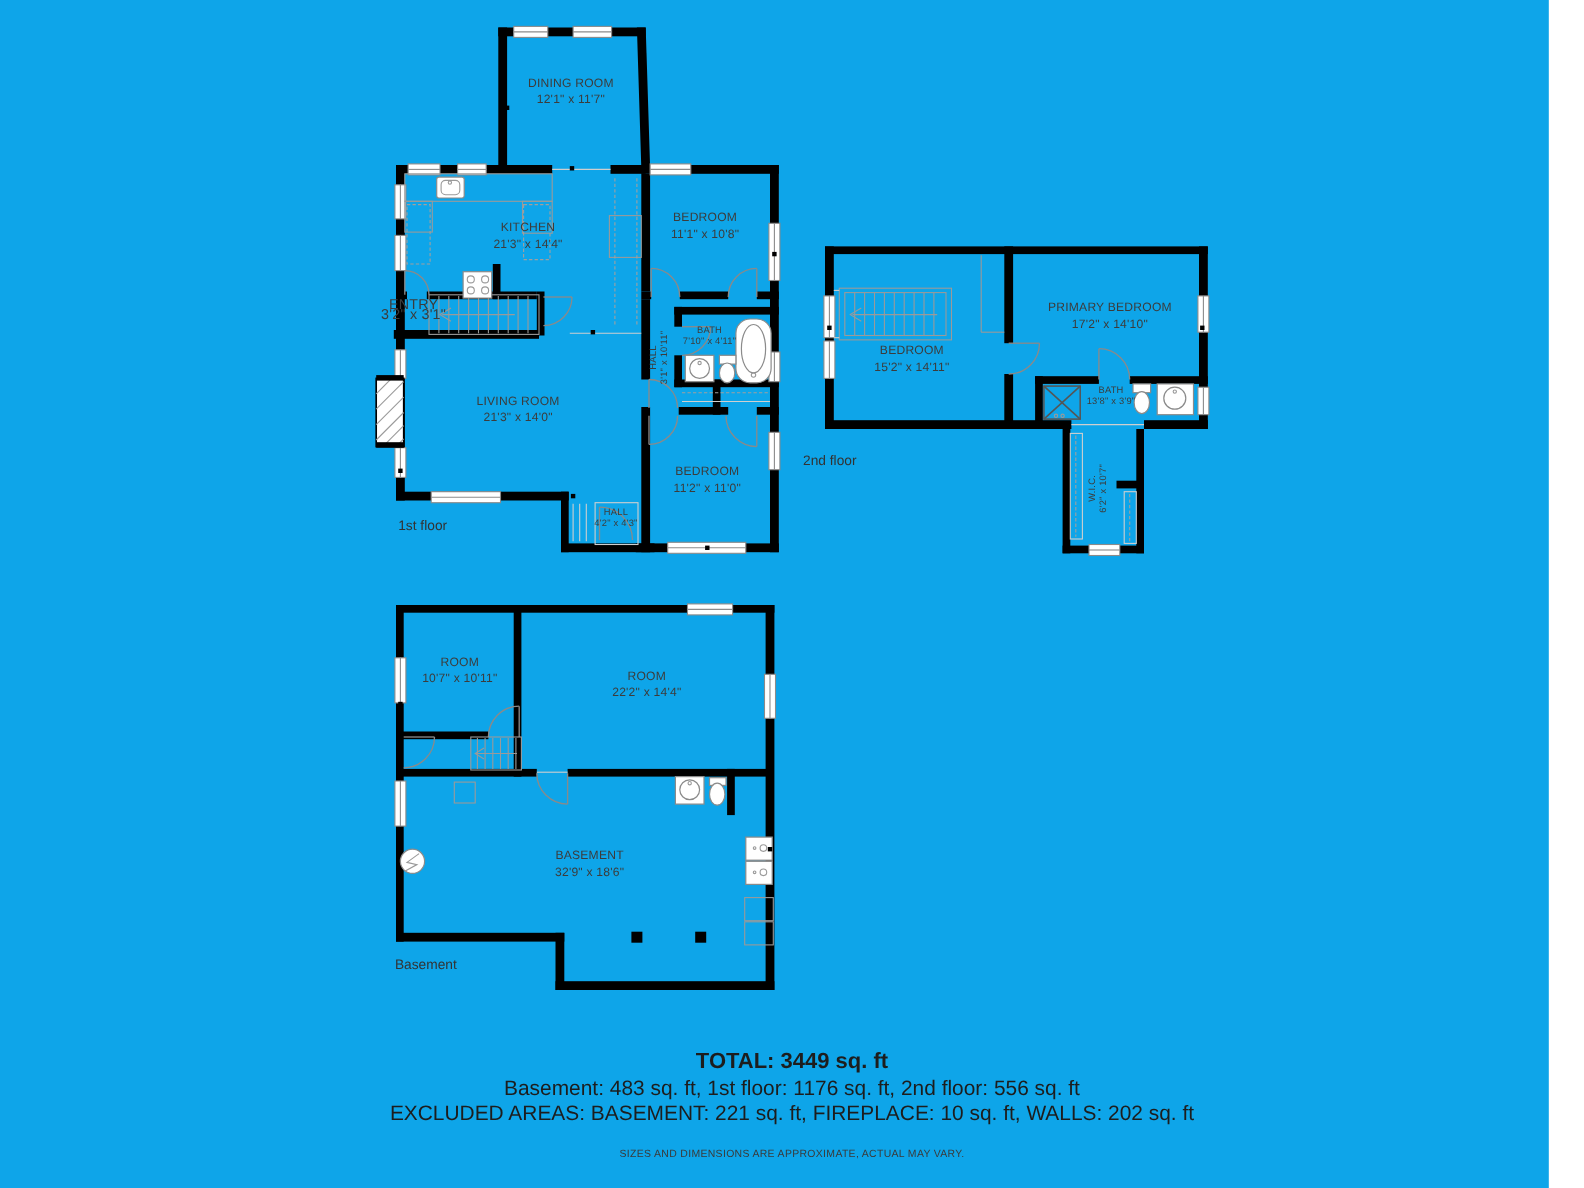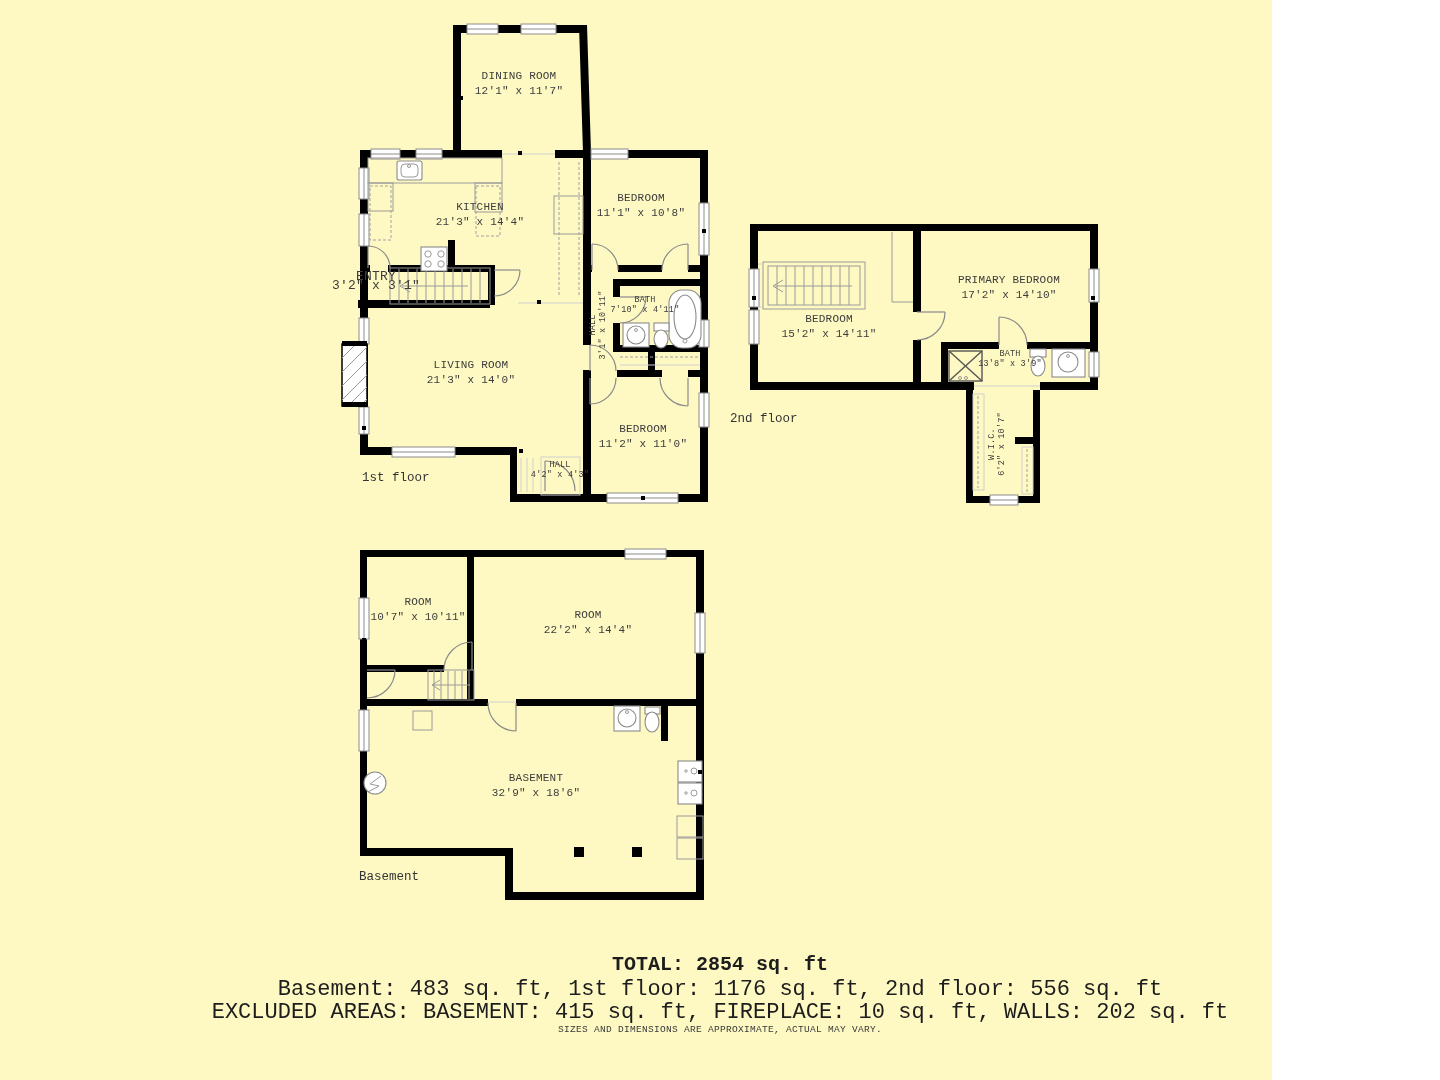--- a/index.html
+++ b/index.html
@@ -1,38 +1,38 @@
 <!DOCTYPE html>
 <html><head>
 <meta charset="utf-8">
 <style>
   html,body{margin:0;padding:0;background:#fff;}
-  .page{position:relative;width:1272px;height:1080px;background:#fef9c3;overflow:hidden;
-        font-family:Liberation Mono, monospace;}
+  .page{position:relative;width:1408px;height:1080px;background:#0ea5e9;overflow:hidden;
+        font-family:Liberation Sans, sans-serif;}
   svg{position:absolute;left:0;top:0;}
   .wall{fill:#000;stroke:none;}
   .win{fill:#fff;stroke:#8b8b8b;stroke-width:1;}
   .wline{stroke:#8b8b8b;stroke-width:1;}
   .door{fill:none;stroke:#8a8a8a;stroke-width:1.2;}
   .thin{fill:none;stroke:#9a9a9a;stroke-width:1;}
   .xthin{fill:none;stroke:#cfcfcf;stroke-width:1;}
   .dash{fill:none;stroke:#a0a0a0;stroke-width:1;stroke-dasharray:3 2;}
   .fix{fill:#fff;stroke:#8b8b8b;stroke-width:1.1;}
   .fixd{fill:none;stroke:#555;stroke-width:1.4;}
   .tick{fill:#000;}
   .rlabel{position:absolute;transform:translate(-50%,-50%);text-align:center;color:#3c3c3c;
           font-size:11px;line-height:15px;letter-spacing:.2px;white-space:nowrap;}
   .rlabel.sm{font-size:8.5px;line-height:10px;}
   .rlabel.xs{font-size:13px;line-height:9px;}
   .rlabel.vert{transform:translate(-50%,-50%) rotate(-90deg);}
   .floorlabel{position:absolute;font-size:12.5px;color:#333;white-space:nowrap;}
   .summary{position:absolute;left:0;top:952px;width:1440px;text-align:center;color:#1d1d1d;}
   .summary .total{font-size:20px;font-weight:bold;line-height:26px;}
-  .summary .line{font-size:22px;line-height:23px;}
-  .summary .disclaimer{font-size:9.5px;color:#3a3a3a;margin-top:0;letter-spacing:.3px;}
+  .summary .line{font-size:19px;line-height:23px;}
+  .summary .disclaimer{font-size:9.5px;color:#3a3a3a;margin-top:20px;letter-spacing:.3px;}
 </style>
 </head>
 <body>
 
 <div class="page">
 
 <svg width="1440" height="1080" viewBox="0 0 1440 1080">
 
   <g>
     <g>
@@ -467,19 +467,19 @@
   <div>ROOM</div>
   <div>22'2" x 14'4"</div>
 </div>
 <div class="rlabel" style="left:536px;top:786px;">
   <div>BASEMENT</div>
   <div>32'9" x 18'6"</div>
 </div>
 <div class="floorlabel" style="left:359px;top:870px;">Basement</div>
 
 <div class="summary">
-  <div class="total">TOTAL: 2854 sq. ft</div>
+  <div class="total">TOTAL: 3449 sq. ft</div>
   <div class="line">Basement: 483 sq. ft, 1st floor: 1176 sq. ft, 2nd floor: 556 sq. ft</div>
-  <div class="line">EXCLUDED AREAS: BASEMENT: 415 sq. ft, FIREPLACE: 10 sq. ft, WALLS: 202 sq. ft</div>
+  <div class="line">EXCLUDED AREAS: BASEMENT: 221 sq. ft, FIREPLACE: 10 sq. ft, WALLS: 202 sq. ft</div>
   <div class="disclaimer">SIZES AND DIMENSIONS ARE APPROXIMATE, ACTUAL MAY VARY.</div>
 </div>
 
 </div>
 
 </body></html>

